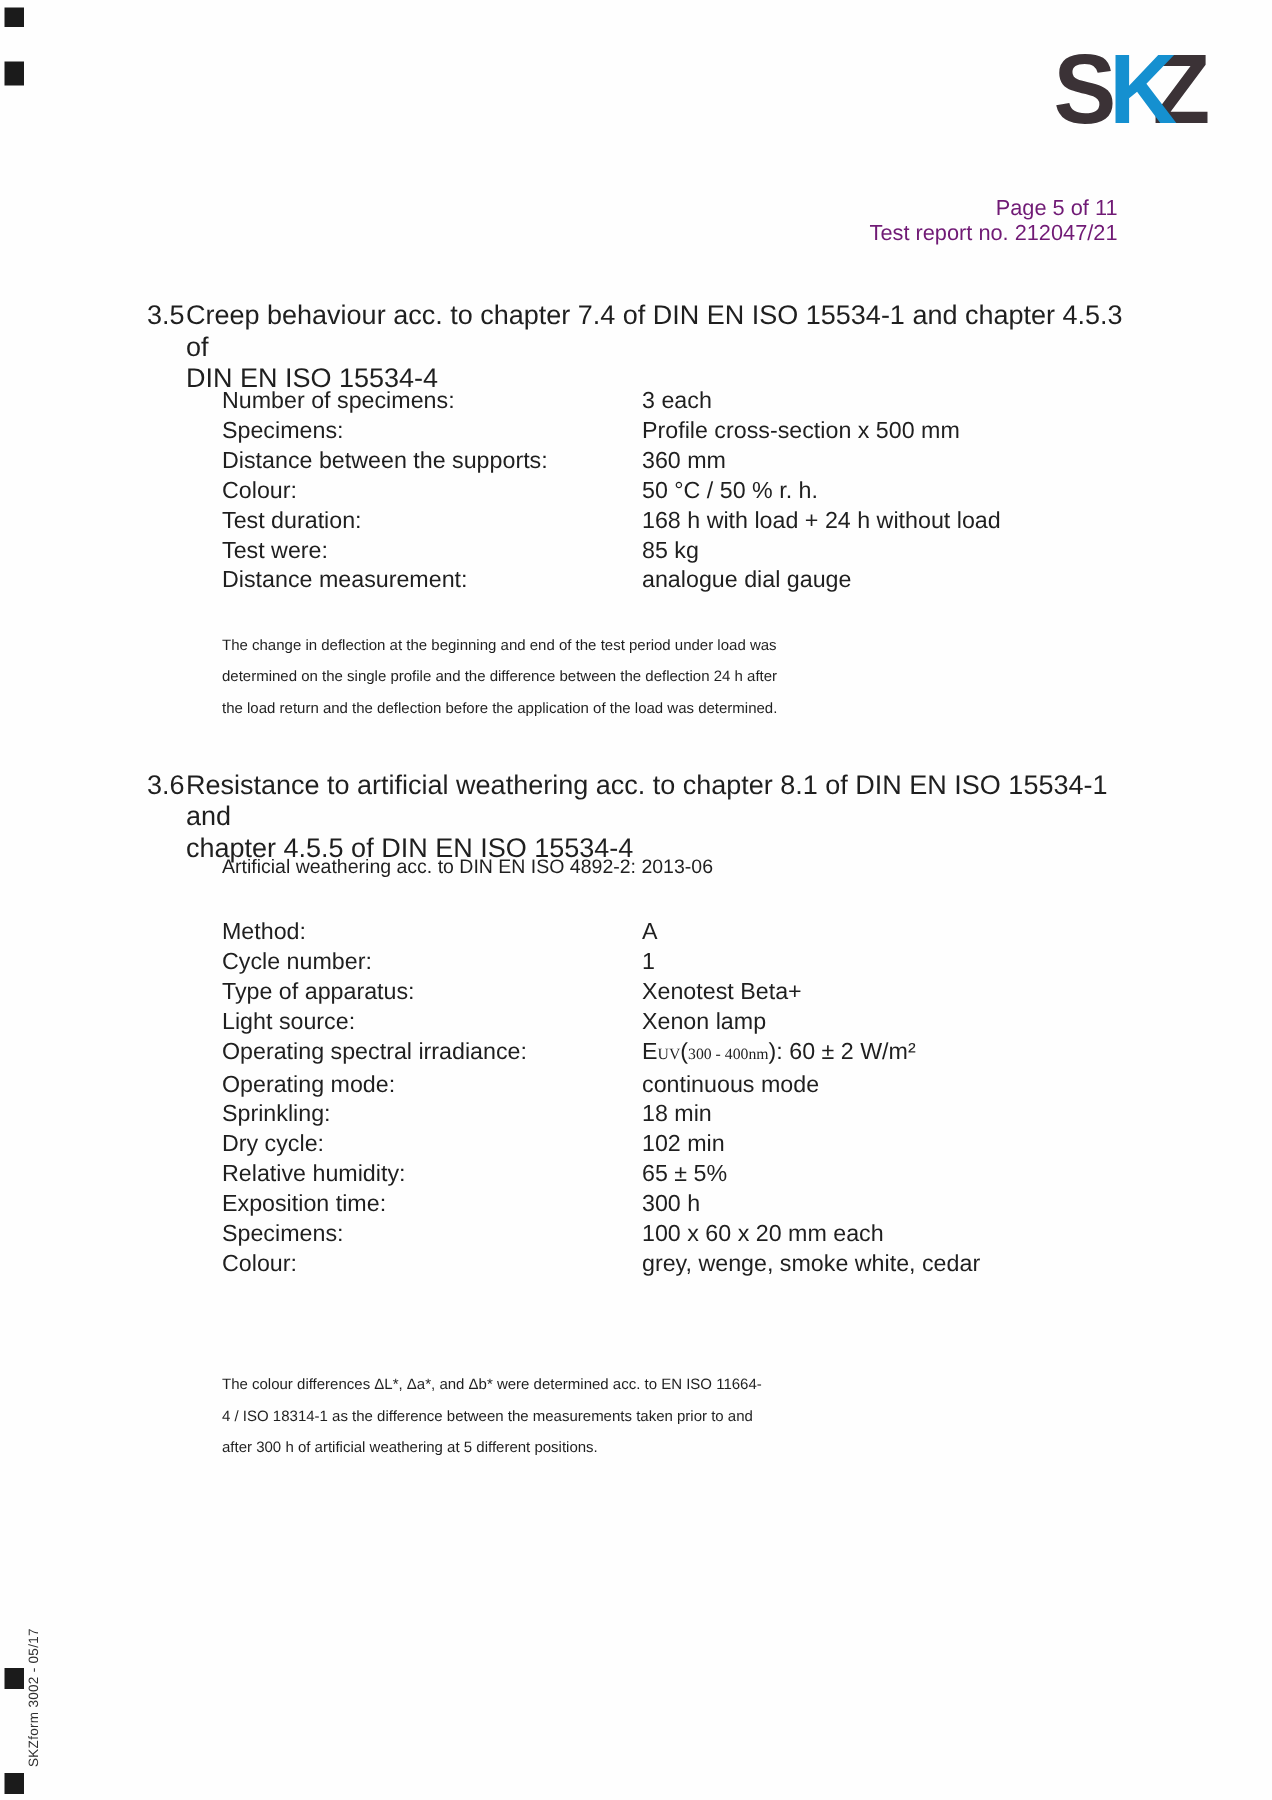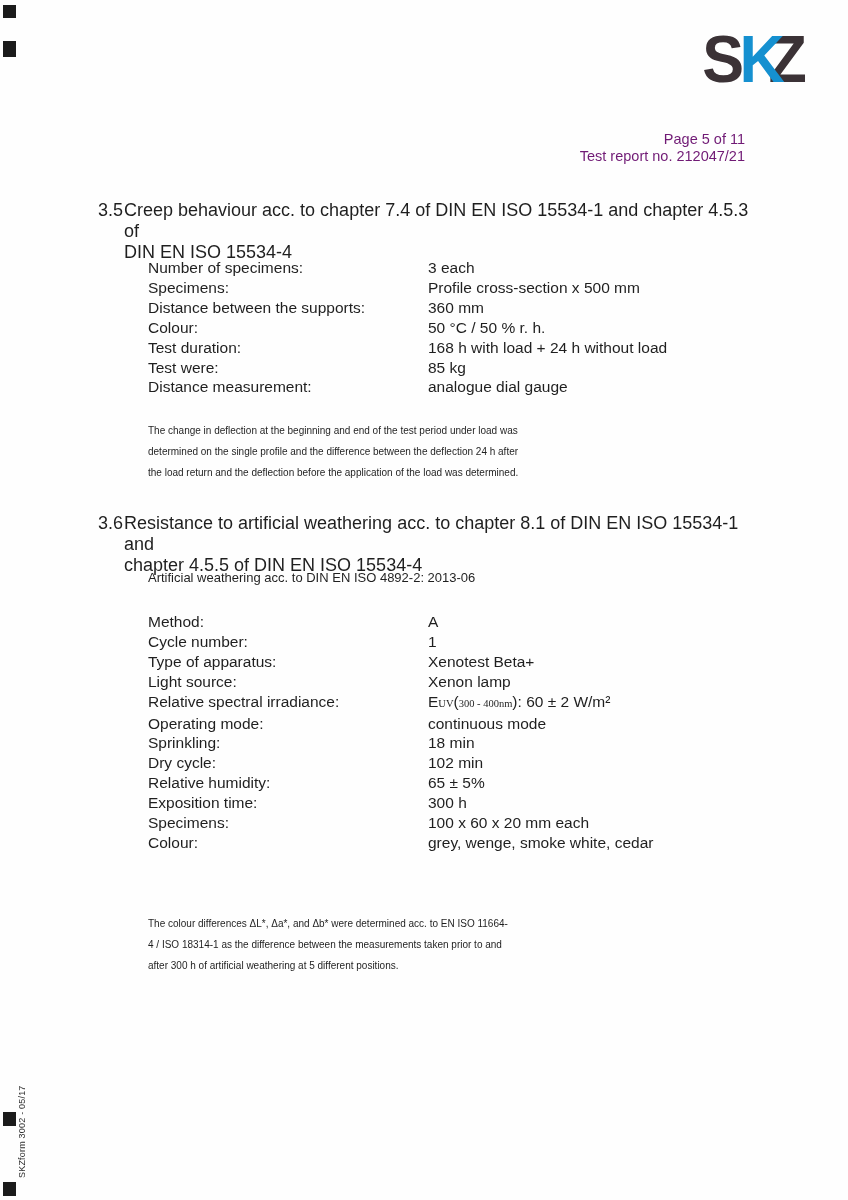--- a/index.html
+++ b/index.html
@@ -148,21 +148,21 @@
       </div>
       <div class="kv-row">
         <span class="kv-label">Type of apparatus:</span>
         <span class="kv-value">Xenotest Beta+</span>
       </div>
       <div class="kv-row">
         <span class="kv-label">Light source:</span>
         <span class="kv-value">Xenon lamp</span>
       </div>
       <div class="kv-row">
-        <span class="kv-label">Relative spectral irradiance:</span>
+        <span class="kv-label">Operating spectral irradiance:</span>
         <span class="kv-value"><span>E</span><span class="sub-small">UV</span><span>(</span><span class="sub-small">300 - 400nm</span><span>): 60 ± 2 W/m²</span></span>
       </div>
       <div class="kv-row">
         <span class="kv-label">Operating mode:</span>
         <span class="kv-value">continuous mode</span>
       </div>
       <div class="kv-row">
         <span class="kv-label">Sprinkling:</span>
         <span class="kv-value">18 min</span>
       </div>

